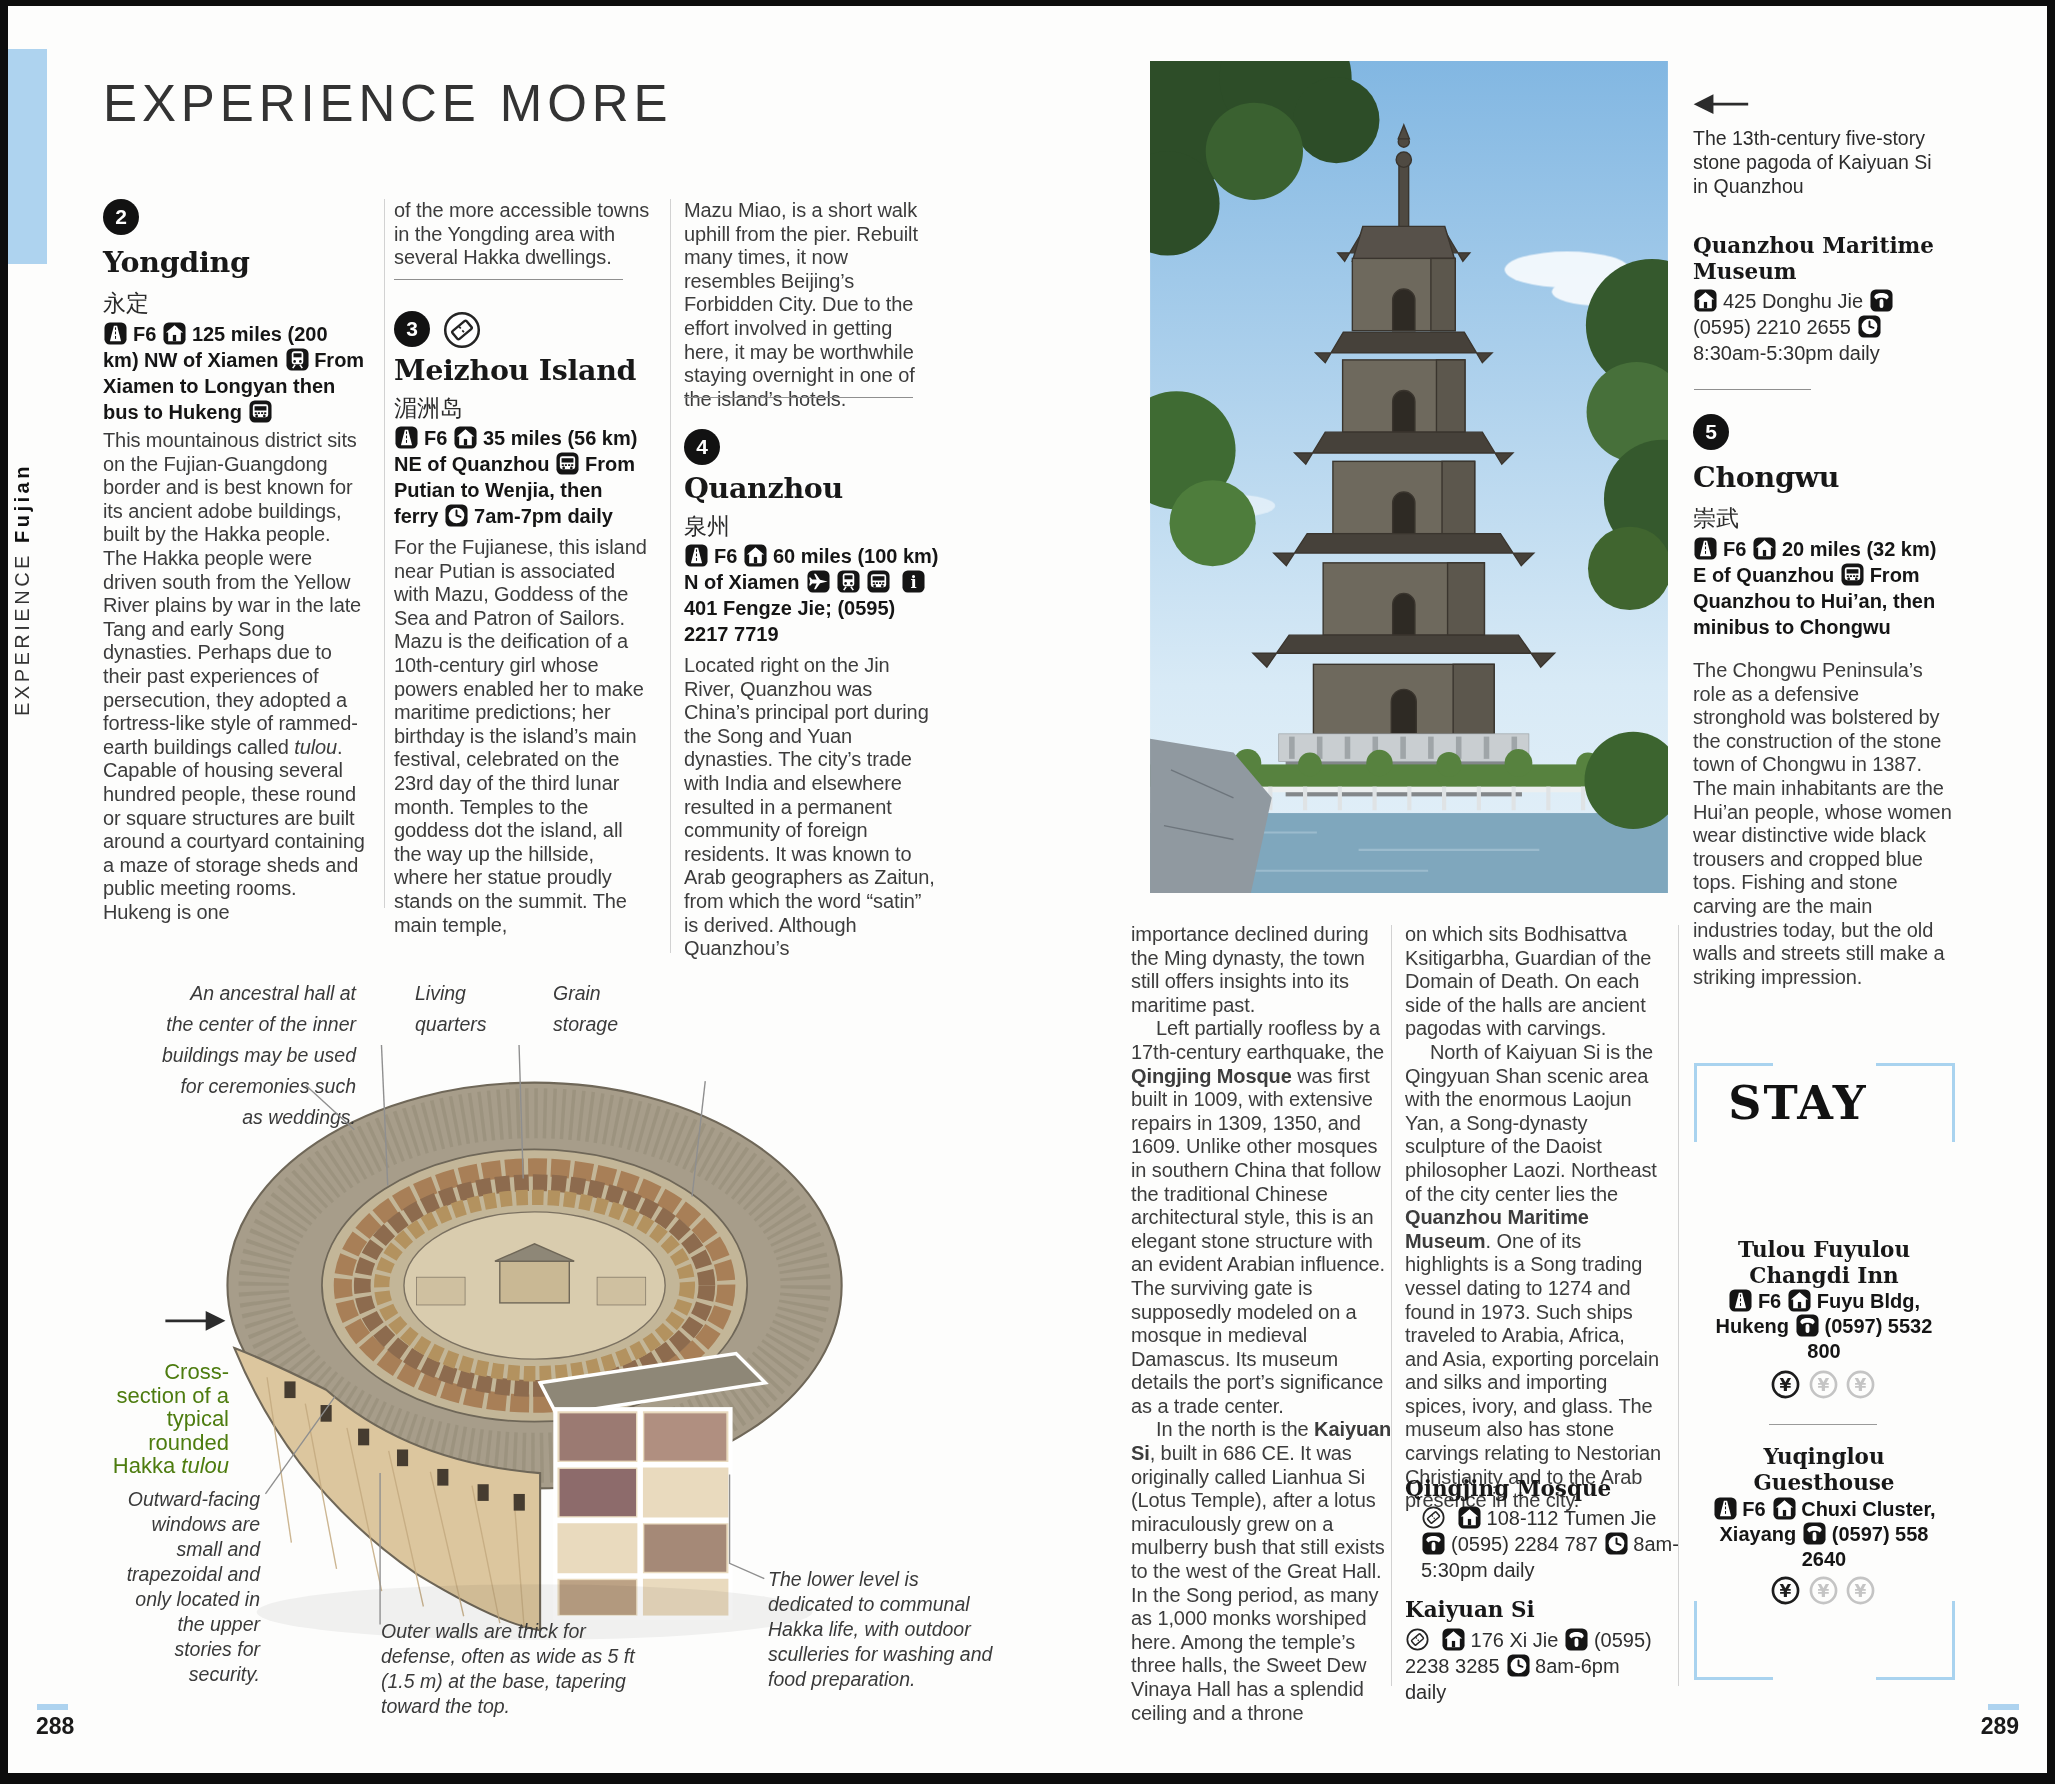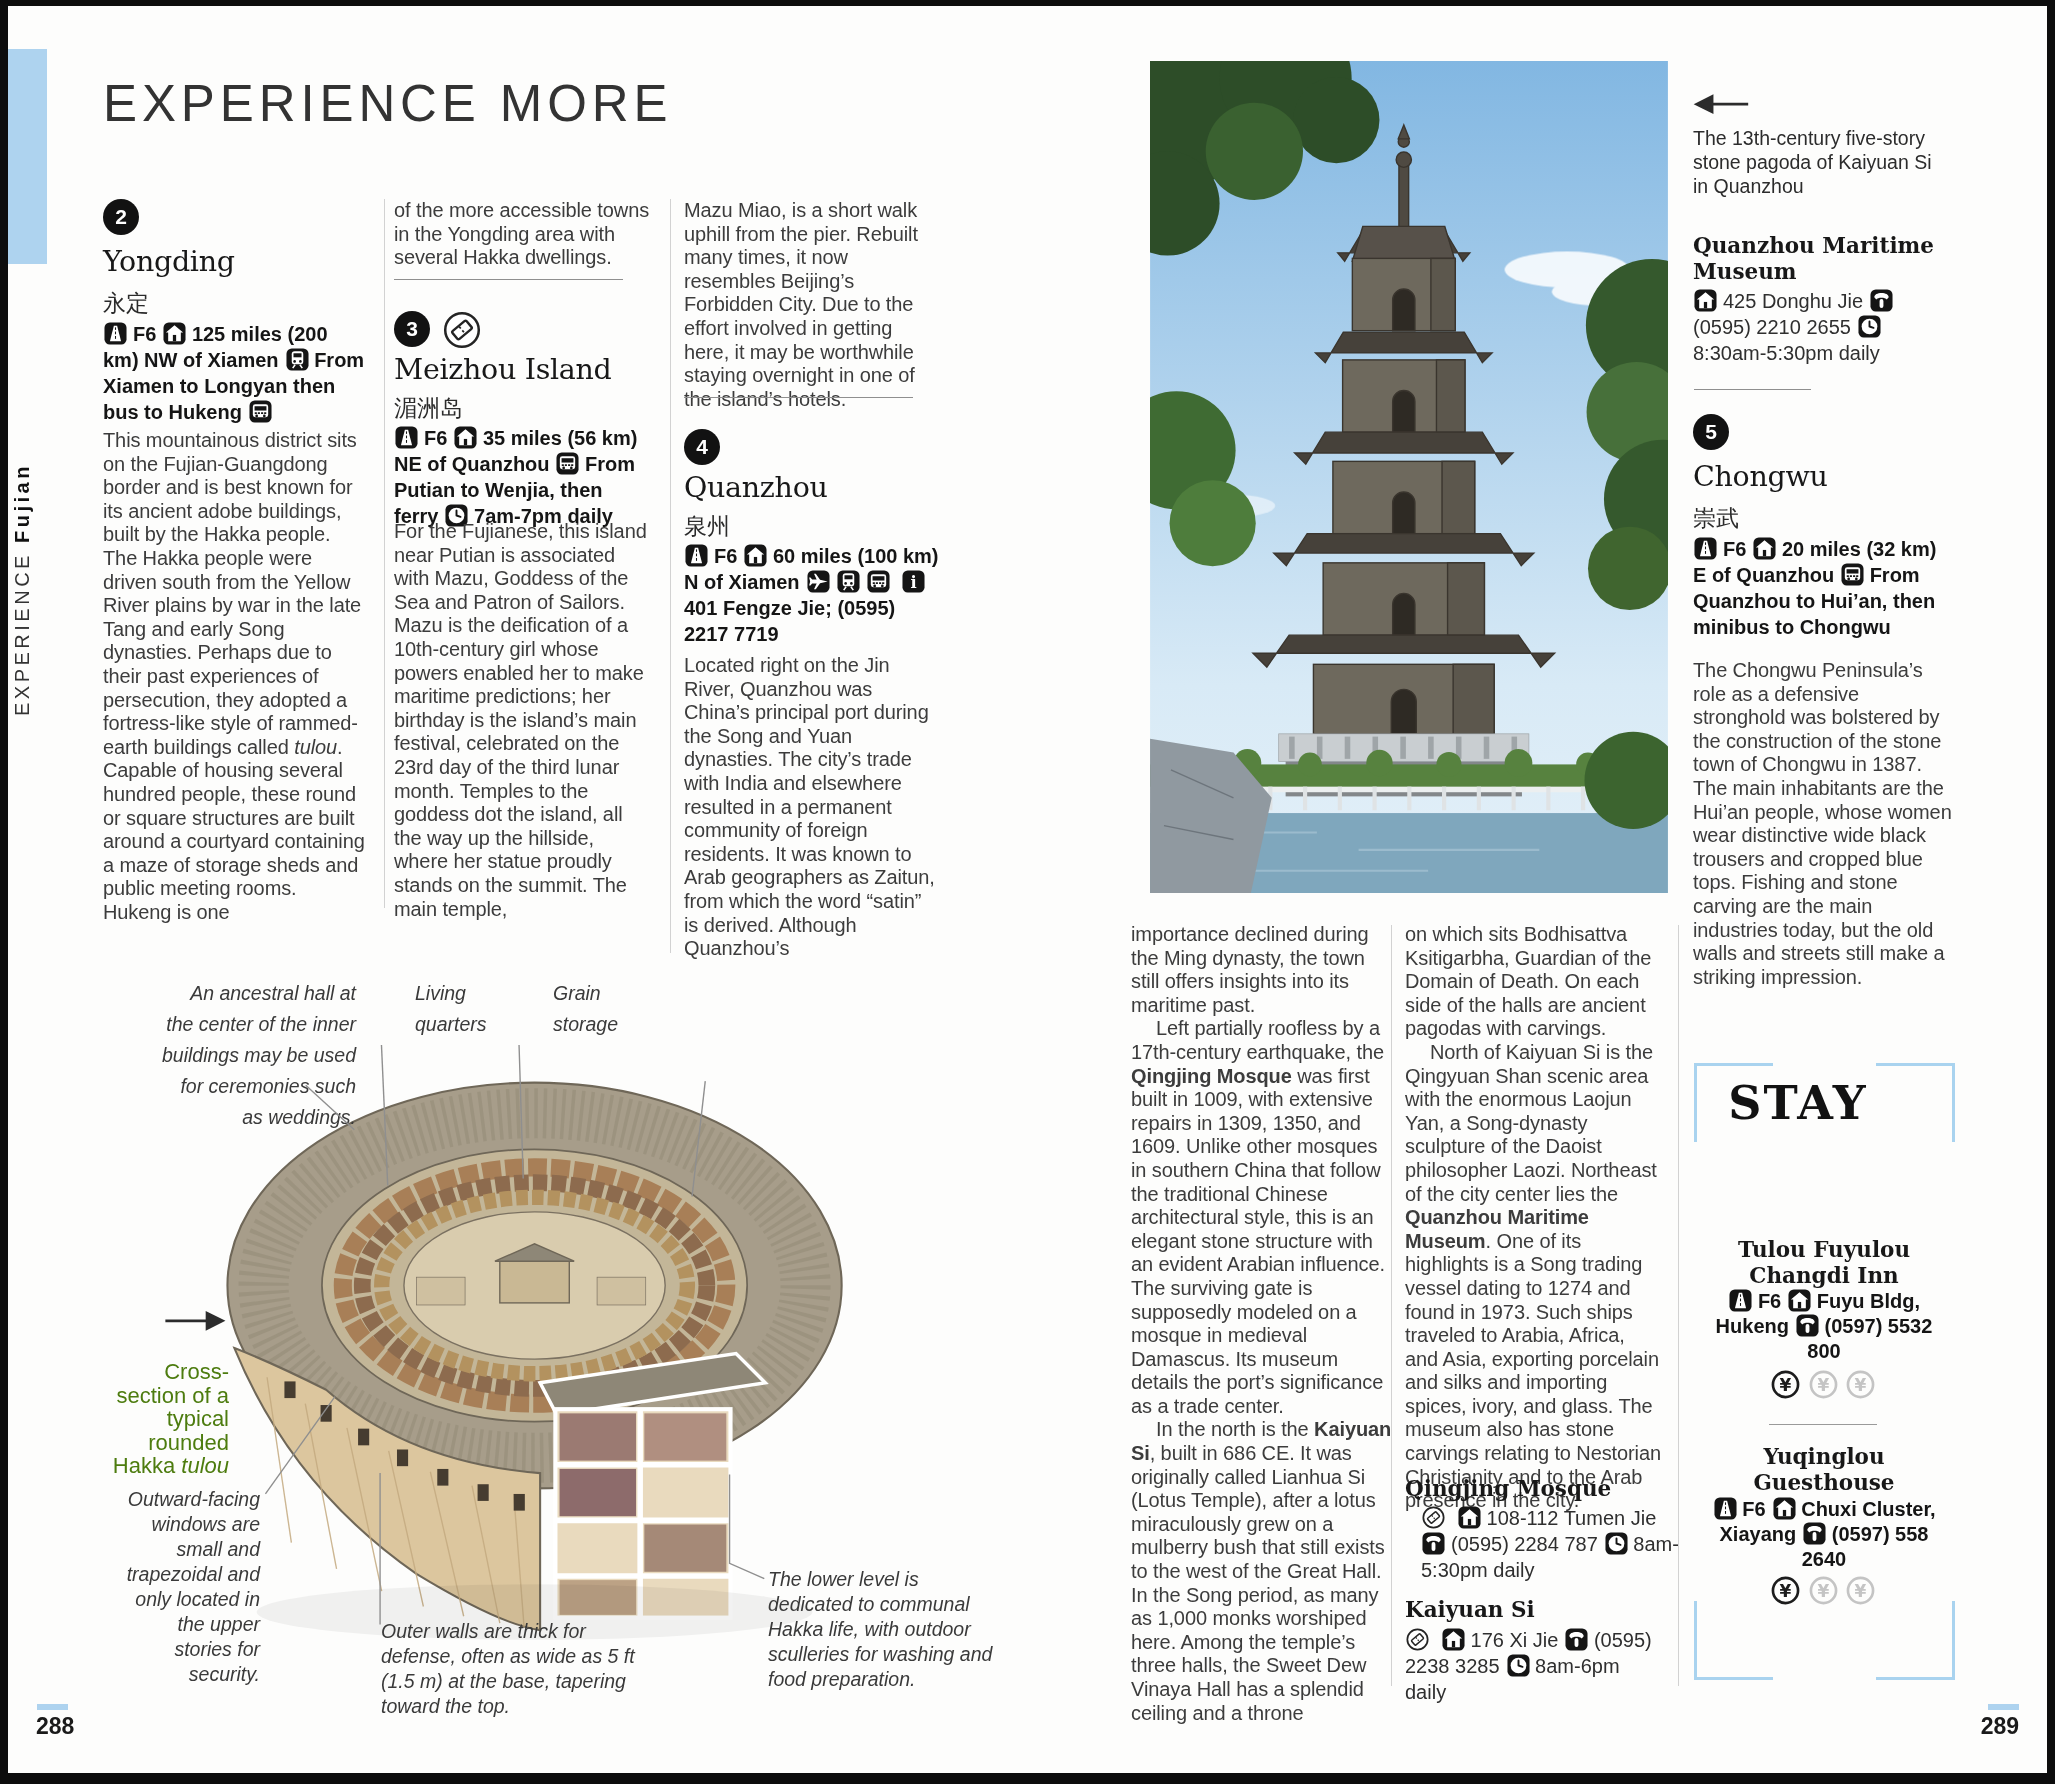--- a/index.html
+++ b/index.html
@@ -9,21 +9,21 @@
   #paper{left:8.3px;top:5.6px;width:2039px;height:1767px;background:#fdfdfc;}
   
   .title{font-size:51px;font-weight:300;letter-spacing:4.9px;color:#333;}
   .vert{writing-mode:vertical-rl;transform:rotate(180deg);font-size:20px;letter-spacing:3.5px;color:#333;}
   .vert b{color:#111;}
   .body{font-size:20px;line-height:23.6px;color:#3c3c3c;letter-spacing:-0.1px;}
   .body .para{margin:0;}
   .body .para.indent{text-indent:25px;}
   .info{font-size:20px;line-height:26px;font-weight:700;color:#151515;}
   .listing{font-size:20px;line-height:26px;color:#2f2f2f;}
-  .h-entry{font-family:"DejaVu Serif",serif;font-weight:400;font-size:28.5px;color:#181818;letter-spacing:-0.3px;}
+  .h-entry{font-family:"DejaVu Serif",serif;font-weight:700;font-size:28.5px;color:#181818;letter-spacing:-0.3px;}
   .h-listing{font-family:"DejaVu Serif",serif;font-weight:700;font-size:21.5px;line-height:26px;color:#181818;}
   .cn{font-size:23px;color:#2b2b2b;font-family:"DejaVu Sans",sans-serif;}
   .badge{width:36px;height:36px;border-radius:50%;background:#121212;color:#fff;
          font-weight:700;font-size:21px;line-height:36px;text-align:center;}
   .divider{height:1.4px;background:#8f8f8f;}
   .vrule{width:1.4px;background:#d2d2d2;}
   .lbl{font-style:italic;font-size:19.5px;line-height:25px;color:#3a3a3a;}
   .lbl.loose{line-height:31px;margin-left:40px;}
   .ra{text-align:right;}
   .cap{font-size:19.5px;line-height:24px;color:#2c2c2c;}
@@ -134,21 +134,21 @@
             <rect x="12.6" y="12.8" width="2.2" height="1.8"></rect>
             <rect x="15.8" y="12.8" width="2.2" height="1.8"></rect>
           </g>
           <circle cx="8" cy="16.6" r="1.4" fill="#151515"></circle>
           <circle cx="16" cy="16.6" r="1.4" fill="#151515"></circle>
         </svg></span>From Putian to Wenjia, then ferry <span class="ic ic-clock"><svg viewBox="0 0 24 24">
           <rect x="0.5" y="0.5" width="23" height="23" rx="5.5" fill="#151515"></rect>
           <circle cx="12" cy="12" r="8.2" fill="#fff"></circle>
           <path d="M12 12 V6.8 M12 12 L16.2 13.4" stroke="#151515" stroke-width="2" stroke-linecap="round"></path>
         </svg></span>7am-7pm daily</div>
-  <div class="abs body" style="left:394px;top:520px;width:258px;">
+  <div class="abs body" style="left:394px;top:536px;width:258px;">
       <p class="para">For the Fujianese, this island near Putian is associated with Mazu, Goddess of the Sea and Patron of Sailors. Mazu is the deification of a 10th-century girl whose powers enabled her to make maritime predictions; her birthday is the island’s main festival, celebrated on the 23rd day of the third lunar month. Temples to the goddess dot the island, all the way up the hillside, where her statue proudly stands on the summit. The main temple,</p>
     </div>
 
   <div class="abs vrule" style="left:670px;top:199px;height:754px;"></div>
 
   <div class="abs body" style="left:684px;top:199px;width:256px;">
       <p class="para">Mazu Miao, is a short walk uphill from the pier. Rebuilt many times, it now resembles Beijing’s Forbidden City. Due to the effort involved in getting here, it may be worthwhile staying overnight in one of the island’s hotels.</p>
     </div>
   <div class="abs divider" style="left:684px;top:397px;width:229px;"></div>
   <div class="abs badge" style="left:684px;top:429px;">4</div>

